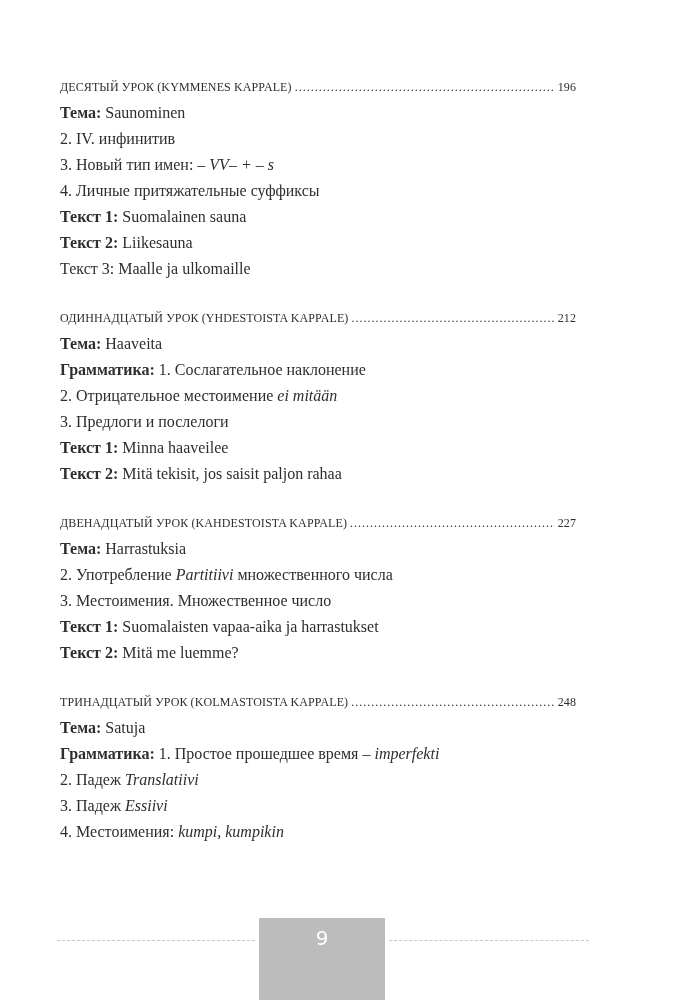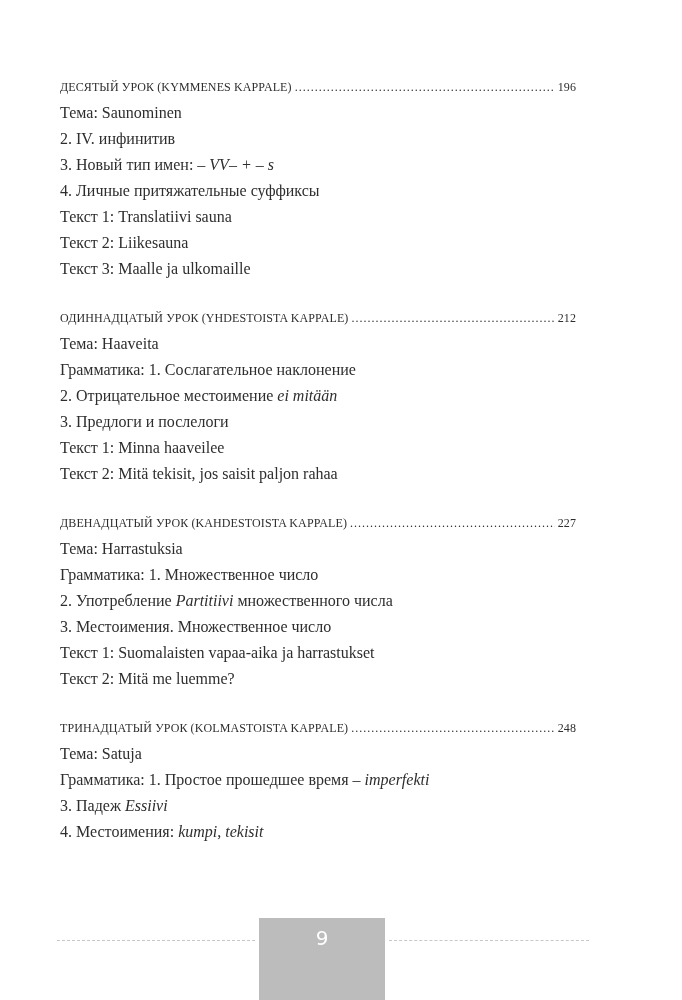--- a/index.html
+++ b/index.html
@@ -6,21 +6,21 @@
   body { width:682px; height:1000px; background:#ffffff; position:relative; overflow:hidden;
          font-family:"Liberation Serif", "DejaVu Serif", serif; color:#2e2e2e; }
   .toc { position:absolute; left:60px; top:74px; width:516px; }
   .section { margin-bottom:23px; }
   .heading { display:flex; align-items:center; font-size:12px; line-height:26px; white-space:nowrap; letter-spacing:0.1px; }
   .heading .title { flex:0 0 auto; }
   .heading .dots { flex:1 1 auto; overflow:hidden; margin:0 3px; color:#2e2e2e; }
   .heading .dots::after { content:"........................................................................................................................"; letter-spacing:1px; }
   .heading .page { flex:0 0 auto; }
   .line { font-size:16px; line-height:26px; white-space:nowrap; }
-  .line b { font-weight:normal;margin-top:28px; }
+  .line b { font-weight:bold;margin-top:28px; }
   .line i { }
   .footer { position:absolute; left:0; top:918px; width:682px; height:82px; }
   .dash { position:absolute; top:22px; height:0; border-top:1.5px dashed #c8c8c8; }
   .dash.left { left:57px; width:198px; }
   .dash.right { left:389px; width:200px; }
   .page-tab { position:absolute; left:259px; top:0; width:126px; height:82px; background:#bcbcbc; }
   .page-num { position:absolute; left:0; right:0; top:6px; text-align:center; color:#ffffff;
               font-family:"DejaVu Sans", sans-serif; font-size:20px; line-height:28px; }
 </style>
 </head>
@@ -30,21 +30,21 @@
     <div class="section">
       <div class="heading">
         <span class="title">ДЕСЯТЫЙ УРОК (KYMMENES KAPPALE)</span>
         <span class="dots"></span>
         <span class="page">196</span>
       </div>
       <div class="line"><b>Тема:</b> <span>Saunominen</span></div>
       <div class="line"><span>2. IV. инфинитив</span></div>
       <div class="line"><span>3. Новый тип имен: </span><i>– VV– + – s</i></div>
       <div class="line"><span>4. Личные притяжательные суффиксы</span></div>
-      <div class="line"><b>Текст 1:</b> <span>Translatiivi sauna</span></div>
+      <div class="line"><b>Текст 1:</b> <span>Suomalainen sauna</span></div>
       <div class="line"><b>Текст 2:</b> <span>Liikesauna</span></div>
       <div class="line"><span>Текст 3: Maalle ja ulkomaille</span></div>
     </div>
     <div class="section">
       <div class="heading">
         <span class="title">ОДИННАДЦАТЫЙ УРОК (YHDESTOISTA KAPPALE)</span>
         <span class="dots"></span>
         <span class="page">212</span>
       </div>
       <div class="line"><b>Тема:</b> <span>Haaveita</span></div>
@@ -54,36 +54,36 @@
       <div class="line"><b>Текст 1:</b> <span>Minna haaveilee</span></div>
       <div class="line"><b>Текст 2:</b> <span>Mitä tekisit, jos saisit paljon rahaa</span></div>
     </div>
     <div class="section">
       <div class="heading">
         <span class="title">ДВЕНАДЦАТЫЙ УРОК (KAHDESTOISTA KAPPALE)</span>
         <span class="dots"></span>
         <span class="page">227</span>
       </div>
       <div class="line"><b>Тема:</b> <span>Harrastuksia</span></div>
-      <div class="line"><b>Грамматика:</b> <span>1. Множественное число</span></div>
       <div class="line"><span>2. Употребление </span><i>Partitiivi</i><span> множественного числа</span></div>
       <div class="line"><span>3. Местоимения. Множественное число</span></div>
       <div class="line"><b>Текст 1:</b> <span>Suomalaisten vapaa-aika ja harrastukset</span></div>
       <div class="line"><b>Текст 2:</b> <span>Mitä me luemme?</span></div>
     </div>
     <div class="section">
       <div class="heading">
         <span class="title">ТРИНАДЦАТЫЙ УРОК (KOLMASTOISTA KAPPALE)</span>
         <span class="dots"></span>
         <span class="page">248</span>
       </div>
       <div class="line"><b>Тема:</b> <span>Satuja</span></div>
       <div class="line"><b>Грамматика:</b> <span>1. Простое прошедшее время – </span><i>imperfekti</i></div>
+      <div class="line"><span>2. Падеж </span><i>Translatiivi</i></div>
       <div class="line"><span>3. Падеж </span><i>Essiivi</i></div>
-      <div class="line"><span>4. Местоимения: </span><i>kumpi</i><span>, </span><i>tekisit</i></div>
+      <div class="line"><span>4. Местоимения: </span><i>kumpi</i><span>, </span><i>kumpikin</i></div>
     </div>
   </div>
 
 <div class="footer">
   <div class="dash left"></div>
   <div class="page-tab">
     <div class="page-num">9</div>
   </div>
   <div class="dash right"></div>
 </div>

